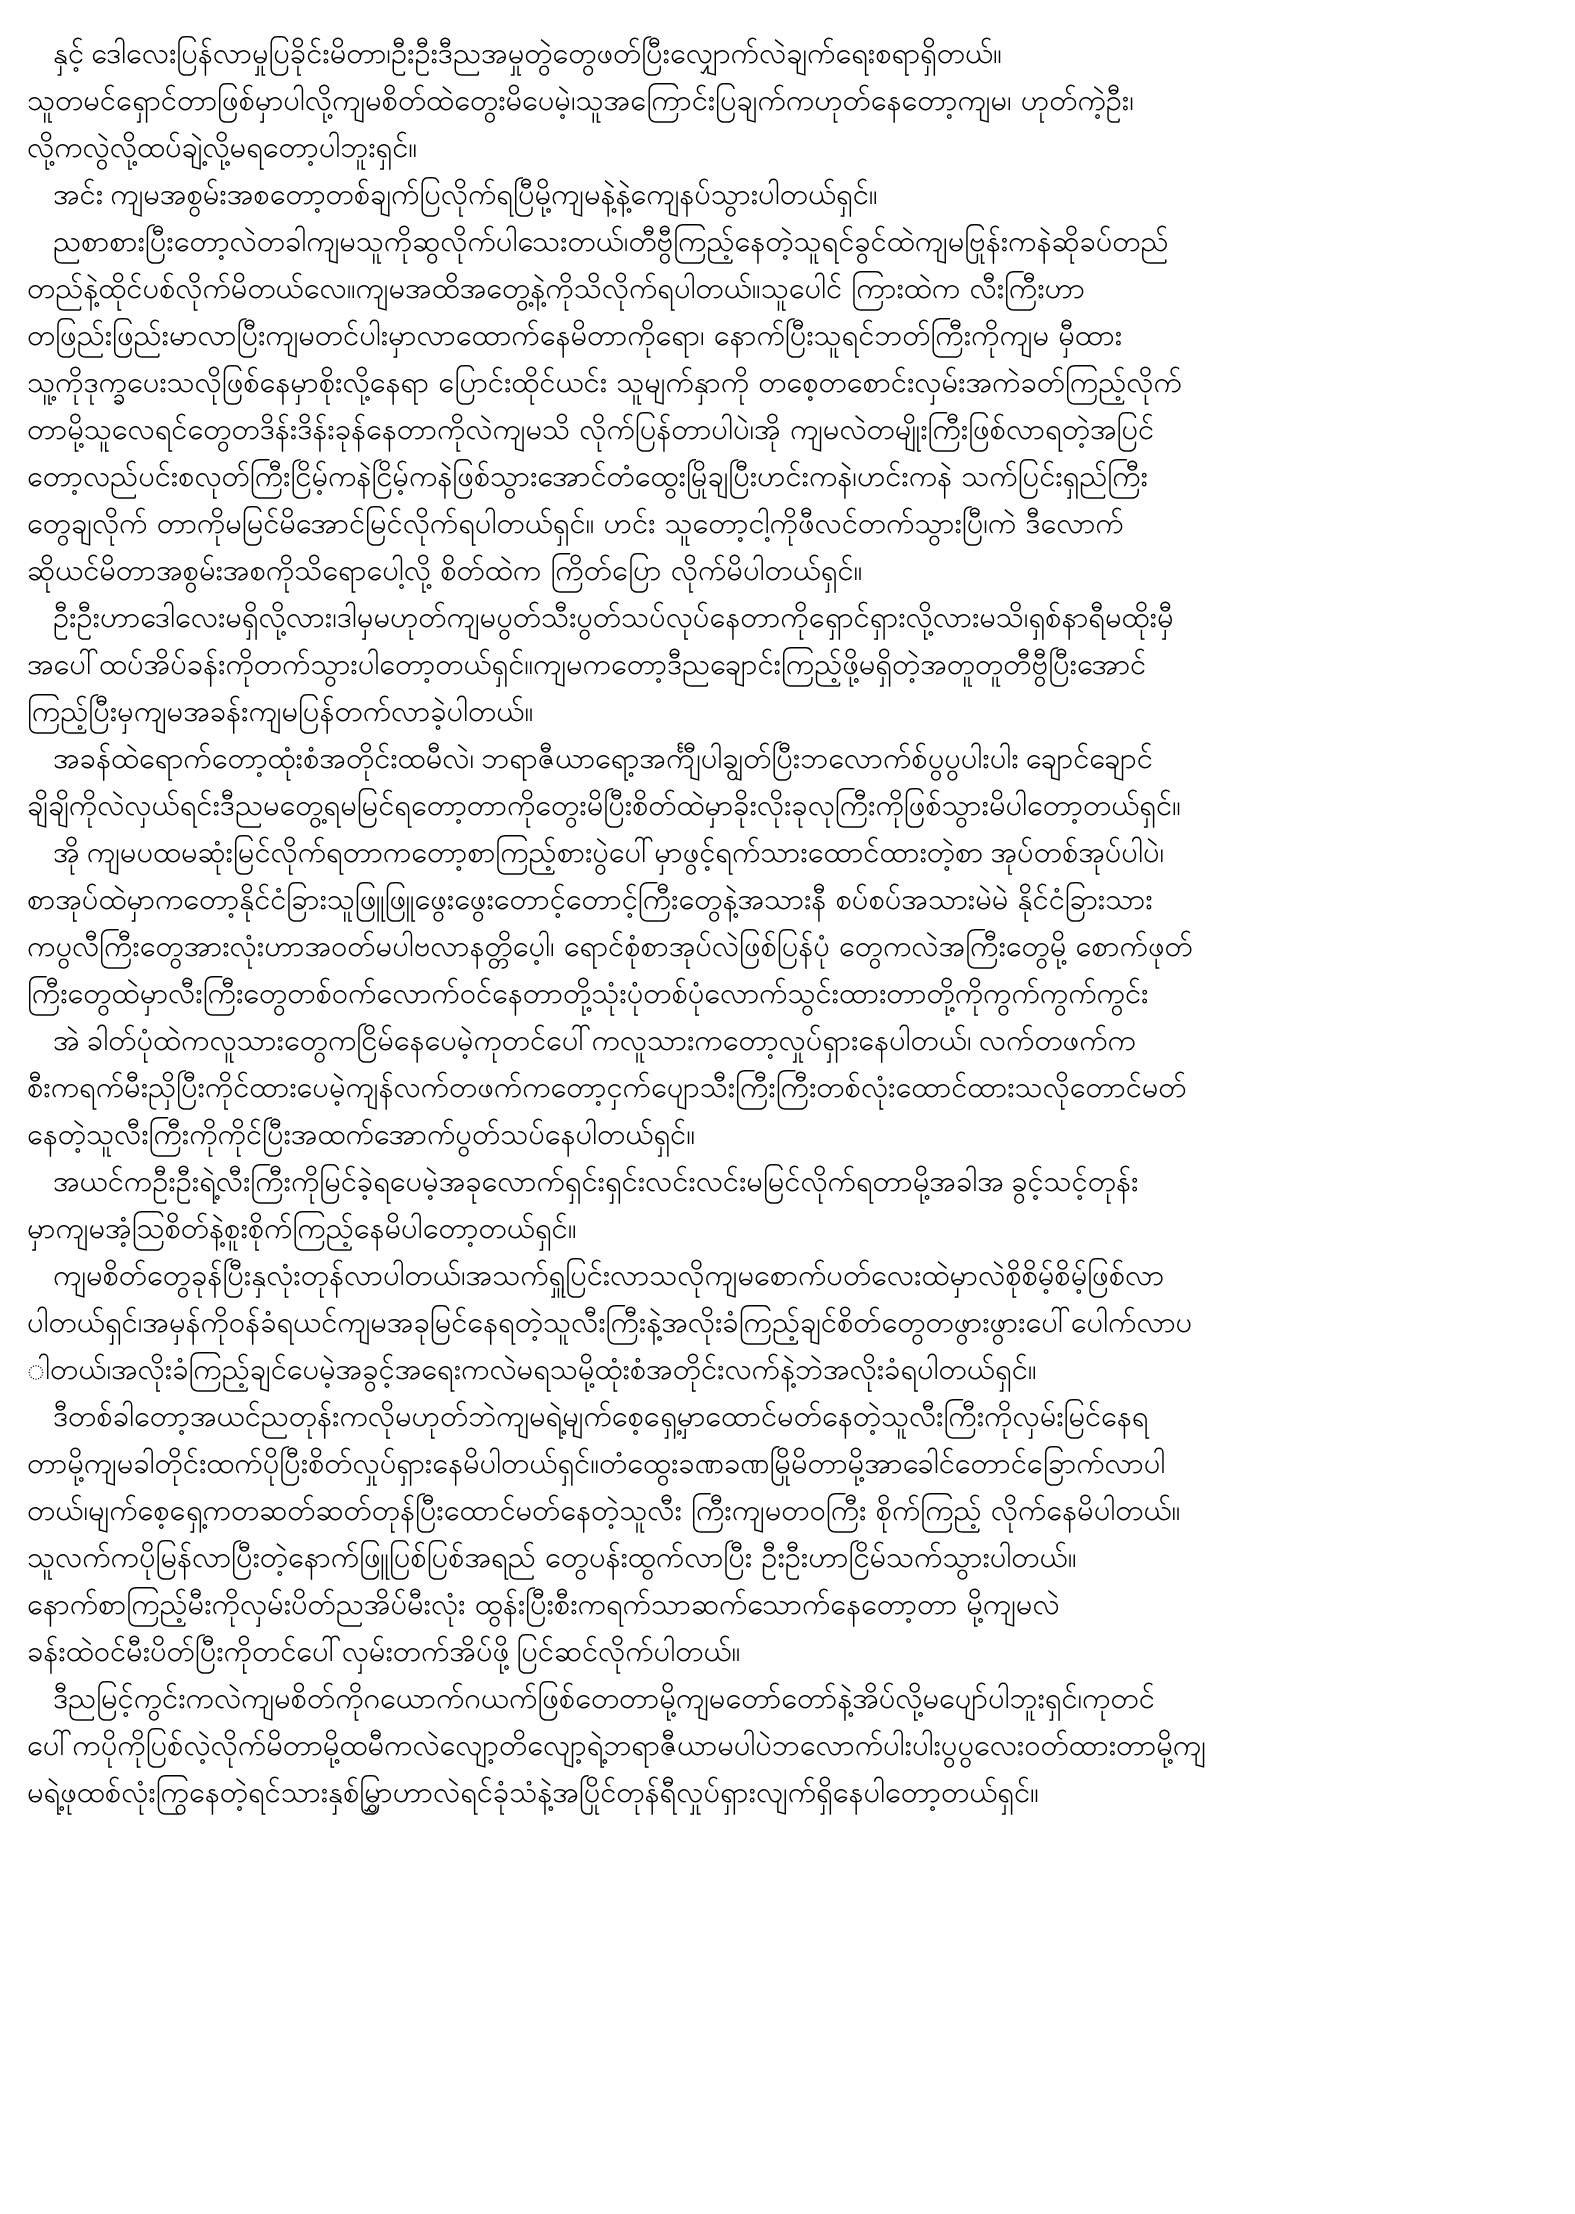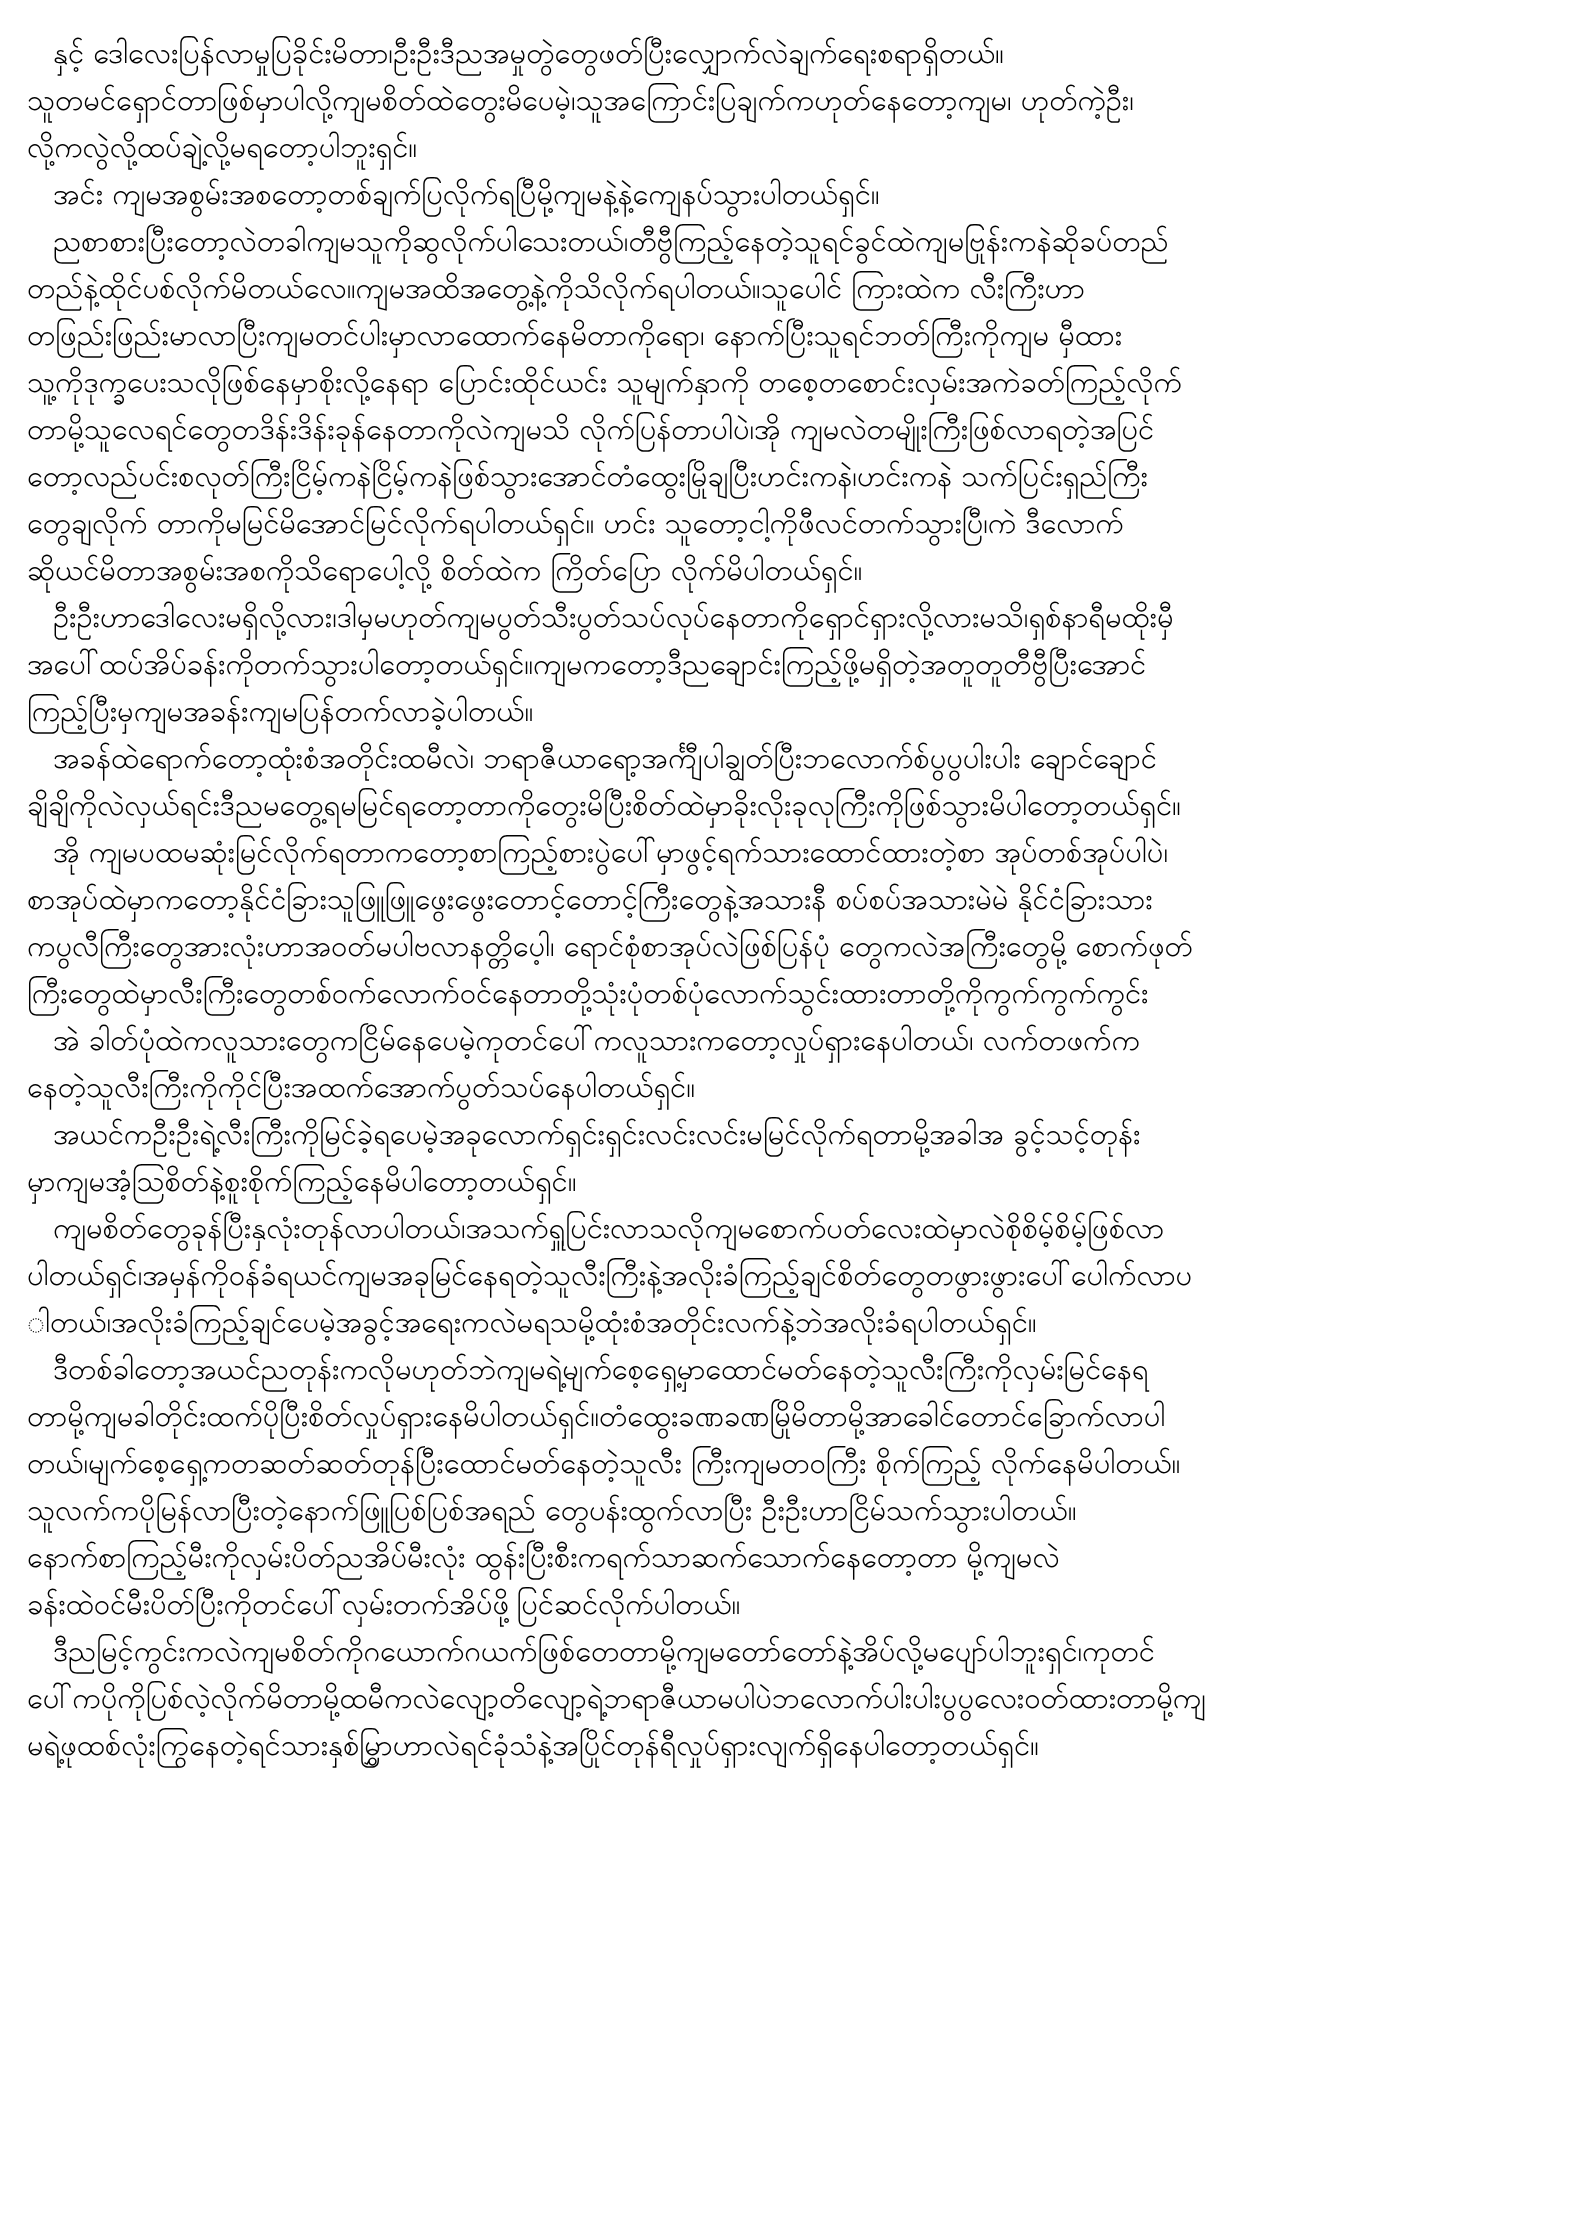--- a/index.html
+++ b/index.html
@@ -24,20 +24,21 @@
     margin: 0;
   }
   .line {
     height: 47px;
     line-height: 47px;
     white-space: nowrap;
     overflow: hidden;
   }
   .line.first {
     padding-left: 26px;
+    font-family: Liberation Serif, serif;
   }
 </style>
 </head>
 <body style="background: rgb(255, 255, 255); color: rgb(0, 0, 0);">
 
 <main class="doc" lang="my">
   <div>
       <div class="paragraph">
         <div class="line first">နှင့် ဒေါလေးပြန်လာမှုပြခိုင်းမိတာ၊ဦးဦးဒီညအမှုတွဲတွေဖတ်ပြီးလျှောက်လဲချက်ရေးစရာရှိတယ်။</div>
         <div class="line">သူတမင်ရှောင်တာဖြစ်မှာပါလို့ကျမစိတ်ထဲတွေးမိပေမဲ့၊သူအကြောင်းပြချက်ကဟုတ်နေတော့ကျမ၊ ဟုတ်ကဲ့ဦး၊</div>
@@ -66,20 +67,21 @@
         <div class="line">ချိချိကိုလဲလှယ်ရင်းဒီညမတွေ့ရမမြင်ရတော့တာကိုတွေးမိပြီးစိတ်ထဲမှာခိုးလိုးခုလုကြီးကိုဖြစ်သွားမိပါတော့တယ်ရှင်။</div>
       </div>
       <div class="paragraph">
         <div class="line first">အို ကျမပထမဆုံးမြင်လိုက်ရတာကတော့စာကြည့်စားပွဲပေါ်မှာဖွင့်ရက်သားထောင်ထားတဲ့စာ အုပ်တစ်အုပ်ပါပဲ၊</div>
         <div class="line">စာအုပ်ထဲမှာကတော့နိုင်ငံခြားသူဖြူဖြူဖွေးဖွေးတောင့်တောင့်ကြီးတွေနဲ့အသားနီ စပ်စပ်အသားမဲမဲ နိုင်ငံခြားသား</div>
         <div class="line">ကပွလီကြီးတွေအားလုံးဟာအဝတ်မပါဗလာနတ္တိပေ့ါ၊ ရောင်စုံစာအုပ်လဲဖြစ်ပြန်ပုံ တွေကလဲအကြီးတွေမို့ စောက်ဖုတ်</div>
         <div class="line">ကြီးတွေထဲမှာလီးကြီးတွေတစ်ဝက်လောက်ဝင်နေတာတို့သုံးပုံတစ်ပုံလောက်သွင်းထားတာတို့ကိုကွက်ကွက်ကွင်း</div>
       </div>
       <div class="paragraph">
         <div class="line first">အဲ ခါတ်ပုံထဲကလူသားတွေကငြိမ်နေပေမဲ့ကုတင်ပေါ်ကလူသားကတော့လှုပ်ရှားနေပါတယ်၊ လက်တဖက်က</div>
+        <div class="line">စီးကရက်မီးညှိပြီးကိုင်ထားပေမဲ့ကျန်လက်တဖက်ကတော့ငှက်ပျောသီးကြီးကြီးတစ်လုံးထောင်ထားသလိုတောင်မတ်</div>
         <div class="line">နေတဲ့သူလီးကြီးကိုကိုင်ပြီးအထက်အောက်ပွတ်သပ်နေပါတယ်ရှင်။</div>
       </div>
       <div class="paragraph">
         <div class="line first">အယင်ကဦးဦးရဲ့လီးကြီးကိုမြင်ခဲ့ရပေမဲ့အခုလောက်ရှင်းရှင်းလင်းလင်းမမြင်လိုက်ရတာမို့အခါအ ခွင့်သင့်တုန်း</div>
         <div class="line">မှာကျမအံ့ဩစိတ်နဲ့စူးစိုက်ကြည့်နေမိပါတော့တယ်ရှင်။</div>
       </div>
       <div class="paragraph">
         <div class="line first">ကျမစိတ်တွေခုန်ပြီးနှလုံးတုန်လာပါတယ်၊အသက်ရှူပြင်းလာသလိုကျမစောက်ပတ်လေးထဲမှာလဲစိုစိမ့်စိမ့်ဖြစ်လာ</div>
         <div class="line">ပါတယ်ရှင်၊အမှန်ကိုဝန်ခံရယင်ကျမအခုမြင်နေရတဲ့သူလီးကြီးနဲ့အလိုးခံကြည့်ချင်စိတ်တွေတဖွားဖွားပေါ်ပေါက်လာပ</div>
         <div class="line">ါတယ်၊အလိုးခံကြည့်ချင်ပေမဲ့အခွင့်အရေးကလဲမရသမို့ထုံးစံအတိုင်းလက်နဲ့ဘဲအလိုးခံရပါတယ်ရှင်။</div>

